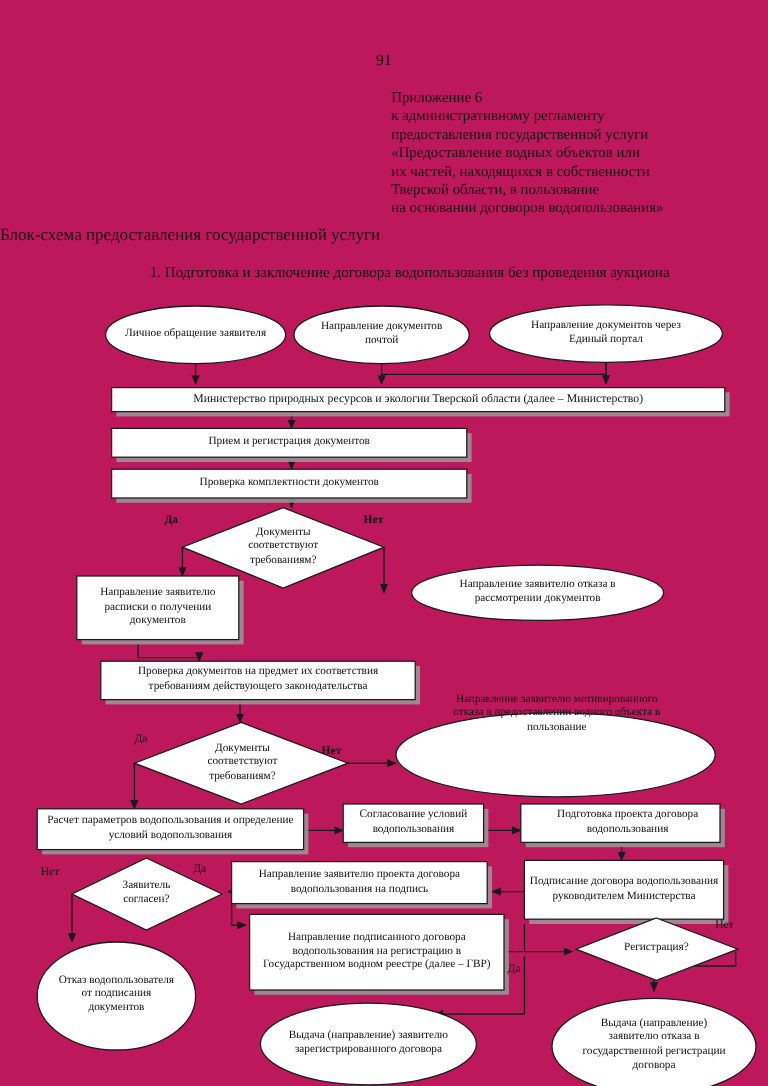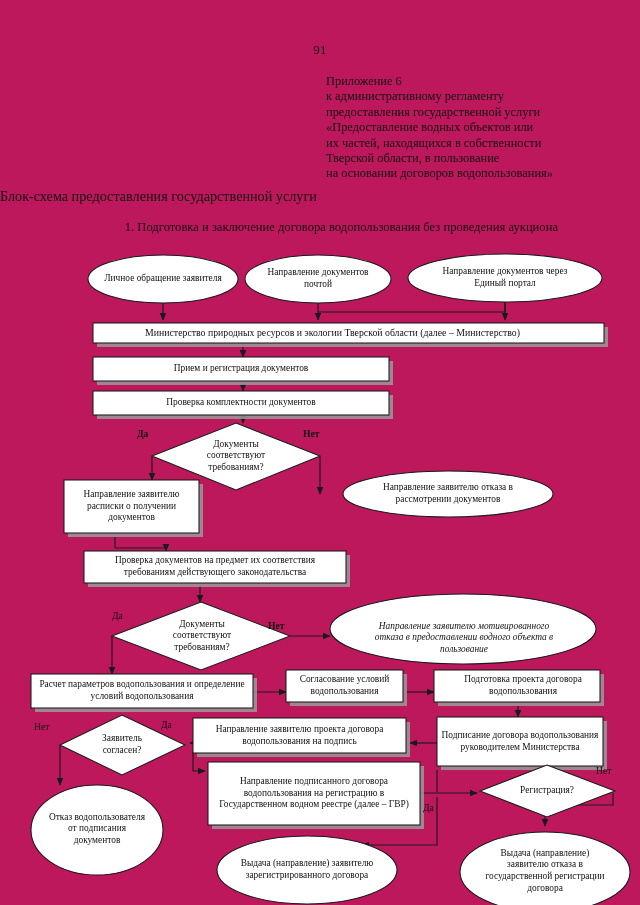--- a/index.html
+++ b/index.html
@@ -229,33 +229,33 @@
 
     <ellipse class="shape" cx="307" cy="870" rx="90" ry="34"></ellipse>
 
     <ellipse class="shape" cx="545" cy="872" rx="85" ry="40"></ellipse>
   </svg>
 
   <div class="node-label" style="left:98px;  top:262px; width:130px; height:34px;">Личное обращение заявителя</div>
   <div class="node-label" style="left:424px; top:261px; width:162px; height:34px;">Направление документов через Единый портал</div>
   <div class="node-label" style="left:255px; top:262px; width:126px; height:34px;">Направление документов почтой</div>
 
-  <div class="node-label wide" style="left:79px;  top:323px; width:507px; height:20px;">Министерство природных ресурсов и экологии Тверской области (далее – Министерство)</div>
+  <div class="node-label wide" style="left:95px;  top:323px; width:507px; height:20px;">Министерство природных ресурсов и экологии Тверской области (далее – Министерство)</div>
   <div class="node-label" style="left:95px;  top:357px; width:292px; height:24px;">Прием и регистрация документов</div>
   <div class="node-label" style="left:95px;  top:391px; width:292px; height:24px;">Проверка комплектности документов</div>
 
   <div class="node-label" style="left:190px; top:437px; width:92px;  height:38px;">Документы соответствуют требованиям?</div>
 
   <div class="node-label" style="left:66px;  top:482px; width:131px; height:49px;">Направление заявителю расписки о получении документов</div>
   <div class="node-label" style="left:366px; top:478px; width:164px; height:32px;">Направление заявителю отказа в рассмотрении документов</div>
 
   <div class="node-label" style="left:88px;  top:552px; width:254px; height:30px;">Проверка документов на предмет их соответствия требованиям действующего законодательства</div>
 
   <div class="node-label" style="left:156px; top:617px; width:92px;  height:38px;">Документы соответствуют требованиям?</div>
-  <div class="node-label" style="left:371px; top:610px; width:186px; height:56px;font-style:italic;">Направление заявителю мотивированного отказа в предоставлении водного объекта в пользование</div>
+  <div class="node-label" style="left:371px; top:567px; width:186px; height:56px;">Направление заявителю мотивированного отказа в предоставлении водного объекта в пользование</div>
 
   <div class="node-label" style="left:33px;  top:675px; width:218px; height:32px;">Расчет параметров водопользования и определение условий водопользования</div>
   <div class="node-label" style="left:288px; top:671px; width:113px; height:30px;font-family:Liberation Serif, serif;">Согласование условий водопользования</div>
   <div class="node-label" style="left:436px; top:671px; width:174px; height:30px;">Подготовка проекта договора водопользования</div>
   <div class="node-label" style="left:439px; top:719px; width:162px; height:45px;">Подписание договора водопользования руководителем Министерства</div>
   <div class="node-label" style="left:195px; top:719px; width:209px; height:33px;">Направление заявителю проекта договора водопользования на подпись</div>
 
   <div class="node-label" style="left:86px;  top:729px; width:72px;  height:31px;">Заявитель согласен?</div>
   <div class="node-label" style="left:44px;  top:797px; width:106px; height:64px;">Отказ водопользователя от подписания документов</div>
 

